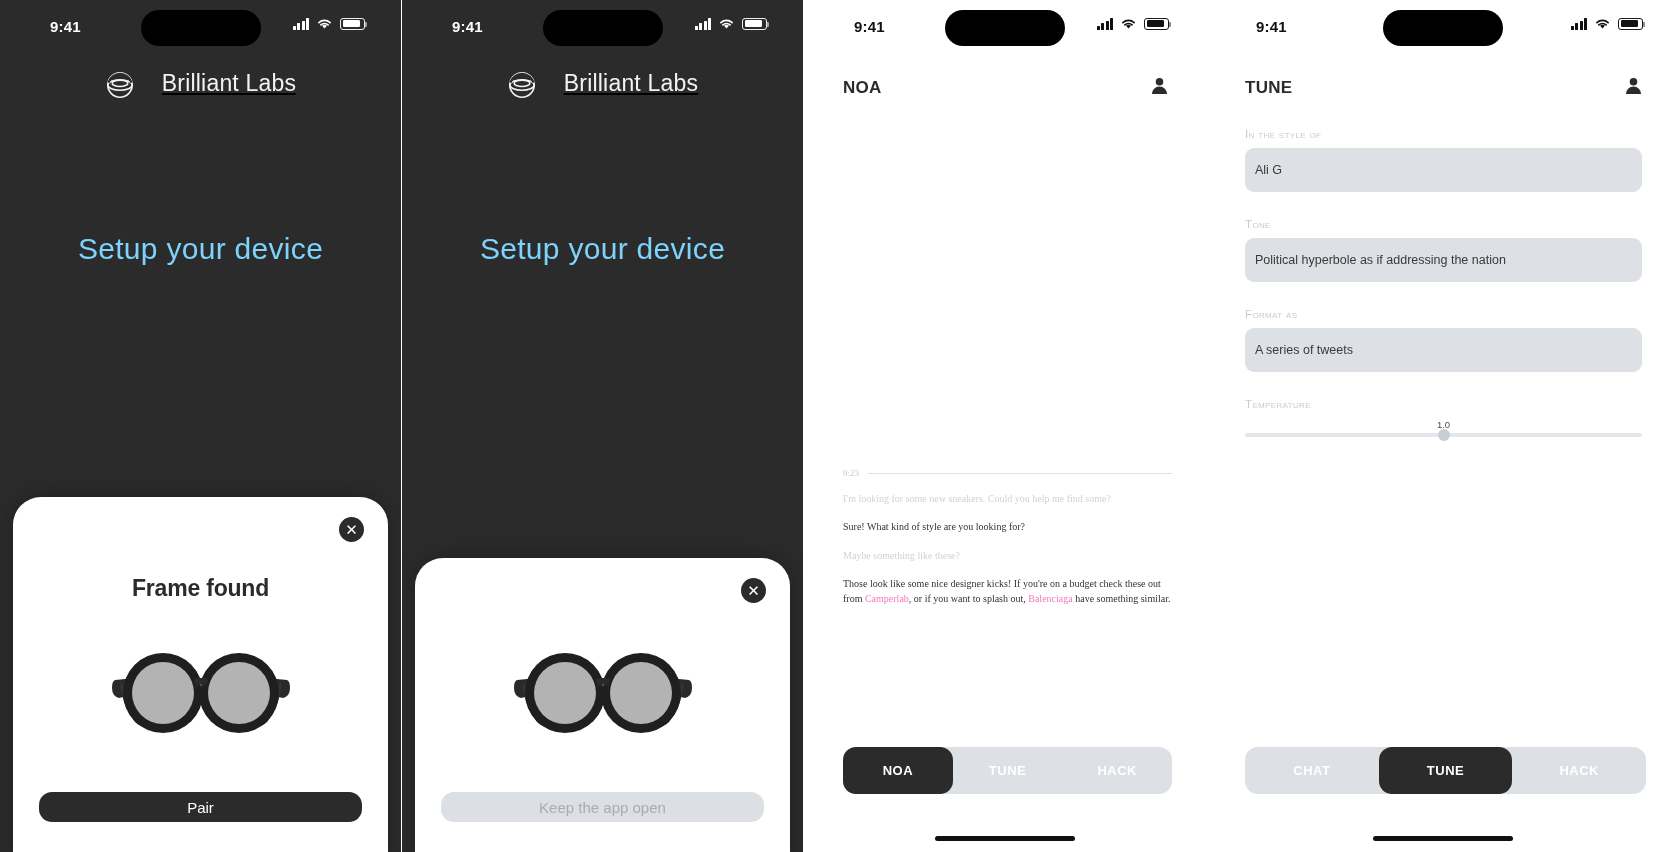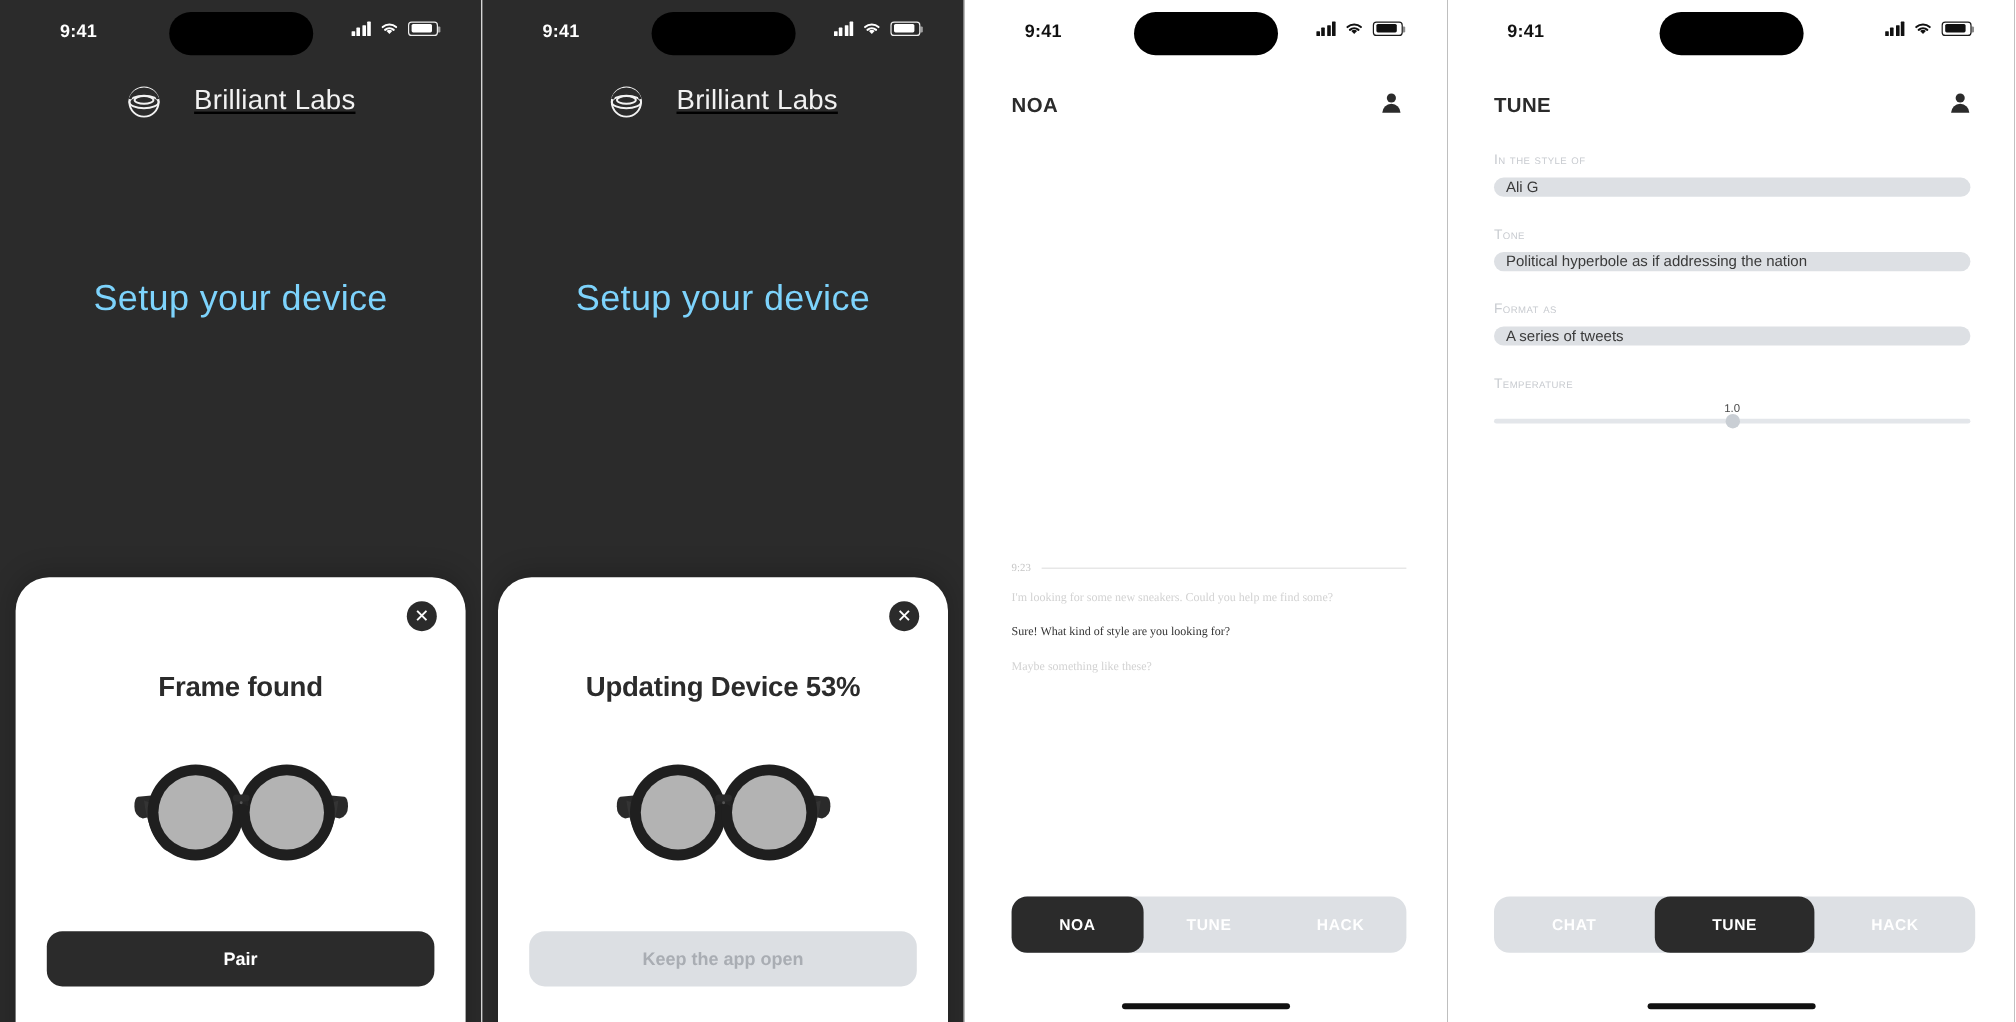--- a/index.html
+++ b/index.html
@@ -48,22 +48,22 @@
   .brand-name { color:#f2f2f2; font-size:23px; letter-spacing:.2px; }
   .setup-title { position:absolute; top:232px; width:100%; text-align:center; color:#7dd3fc;
                  font-size:30px; font-weight:300; letter-spacing:.3px; }
 
   .card { position:absolute; left:13px; right:13px; bottom:-32px; background:#fff;
           border-radius:28px; padding:44px 26px 62px; box-shadow:0 -3px 22px rgba(0,0,0,.22); }
   .card-title { text-align:center; font-size:23px; font-weight:bold; color:#2b2b2b; letter-spacing:-.2px;margin-top:34px; }
   .card-close { position:absolute; top:20px; right:24px; width:25px; height:25px; border-radius:50%;
                 background:#2b2b2b; color:#fff; font-size:15px; line-height:25px; text-align:center; cursor:pointer; }
   .glasses-wrap { display:flex; justify-content:center; align-items:center; height:164px; margin-top:10px; }
-  .cta { margin-top:16px; height:46px; border-radius:13px; display:flex; align-items:center; justify-content:center;
-         font-size:15px; font-weight:bold; }
+  .cta { margin-top:16px; height:30px; border-radius:13px; display:flex; align-items:center; justify-content:center;
+         font-size:15px; font-weight:normal; }
   .cta.primary { background:#2b2b2b; color:#fff; cursor:pointer; }
   .cta.disabled { background:#dcdfe3; color:#a9adb3; }
 
   
   .app { position:absolute; inset:0; background:#fff; }
   .app-title { position:absolute; left:39px; top:78px; font-size:17px; font-weight:bold; color:#2b2b2b; letter-spacing:.3px; }
   .app-avatar { position:absolute; right:36px; top:76px; width:19px; height:19px; cursor:pointer; }
 
   .chat { position:absolute; left:39px; right:33px; top:468px;font-family:Liberation Serif, serif; }
   .chat-divider { display:flex; align-items:center; gap:9px; }
@@ -78,21 +78,21 @@
             background:#dde0e4; border-radius:13px; display:flex; }
   .tab { flex:1; display:flex; align-items:center; justify-content:center; font-size:13px;
          font-weight:bold; letter-spacing:.5px; color:#fff; border-radius:13px; cursor:pointer; }
   .tab.active { background:#2b2b2b; color:#fff; }
 
   
   .tune { position:absolute; left:39px; right:37px; top:128px; }
   .field-label { font-size:11.5px; font-weight:normal; color:#c8cbd0; letter-spacing:.35px;
                  font-variant:small-caps; text-transform:lowercase; }
   .field-label::first-letter { text-transform:uppercase; }
-  .field-box { margin-top:8px; height:16px; background:#dde0e4; border-radius:9px;
+  .field-box { margin-top:8px; height:44px; background:#dde0e4; border-radius:9px;
                display:flex; align-items:center; padding:0 10px; font-size:12.5px; color:#3a3a3a; cursor:text; }
   .field-group { margin-bottom:26px; }
   .slider-group { margin-bottom:26px; }
   .slider-val { font-size:9.5px; color:#4a4a4a; text-align:center; margin-top:9px; }
   .slider-track { position:relative; height:4px; background:#e3e6ea; border-radius:2px; margin-top:3px; }
   .slider-thumb { position:absolute; top:-4px; width:12px; height:12px; border-radius:50%;
                   background:#c9ced4; transform:translateX(-50%); cursor:pointer; }
 </style>
 </head>
 <body>
@@ -185,21 +185,20 @@
         <path d="M3.6 13.4 A13 13 0 0 1 28.4 13.4" fill="none" stroke="#2b2b2b" stroke-width="2.6"></path>
         <ellipse cx="16" cy="14.2" rx="8.4" ry="3.4" fill="none" stroke="#f2f2f2" stroke-width="1.7"></ellipse>
       </svg>
       <div class="brand-name">Brilliant Labs</div>
     </div>
 
     <div class="setup-title">Setup your device</div>
 
     <div class="card">
       <div class="card-close">✕</div>
-      <div class="card-title">Updating Device 53%</div>
       <div class="glasses-wrap">
         <svg width="212" height="116" viewBox="0 0 212 116">
           <path d="M20 44 L40 42 L42 58 L24 62 Q17 60 17 52 Q17 45 20 44Z" fill="#2a2a2a"></path>
           <path d="M192 44 L172 42 L170 58 L188 62 Q195 60 195 52 Q195 45 192 44Z" fill="#2a2a2a"></path>
           <path d="M25 47 Q28 72 40 86 Q46 92 50 88 Q42 76 40 52Z" fill="#343434"></path>
           <path d="M187 47 Q184 72 172 86 Q166 92 162 88 Q170 76 172 52Z" fill="#343434"></path>
           <circle cx="68" cy="57" r="40" fill="#1f1f1f"></circle>
           <circle cx="144" cy="57" r="40" fill="#1f1f1f"></circle>
           <circle cx="68" cy="57" r="31" fill="#b3b3b3"></circle>
           <circle cx="144" cy="57" r="31" fill="#b3b3b3"></circle>
@@ -243,20 +242,23 @@
       </svg>
 
       <div class="chat">
         <div class="chat-divider">
           <span class="chat-time">9:23</span>
           <span class="chat-rule"></span>
         </div>
         <div class="msg user">I'm looking for some new sneakers. Could you help me find some?</div>
         <div class="msg bot">Sure! What kind of style are you looking for?</div>
         <div class="msg user">Maybe something like these?</div>
+        <div class="msg bot">
+          <span>Those look like some nice designer kicks! If you're on a budget check these out from </span><a href="#">Camperlab</a><span>, or if you want to splash out, </span><a href="#">Balenciaga</a><span> have something similar.</span>
+        </div>
       </div>
 
       <div class="tabbar">
         <div class="tab active">NOA</div>
         <div class="tab">TUNE</div>
         <div class="tab">HACK</div>
       </div>
       <div class="home-ind light" style="background:#111"></div>
     </div>
   </div>

